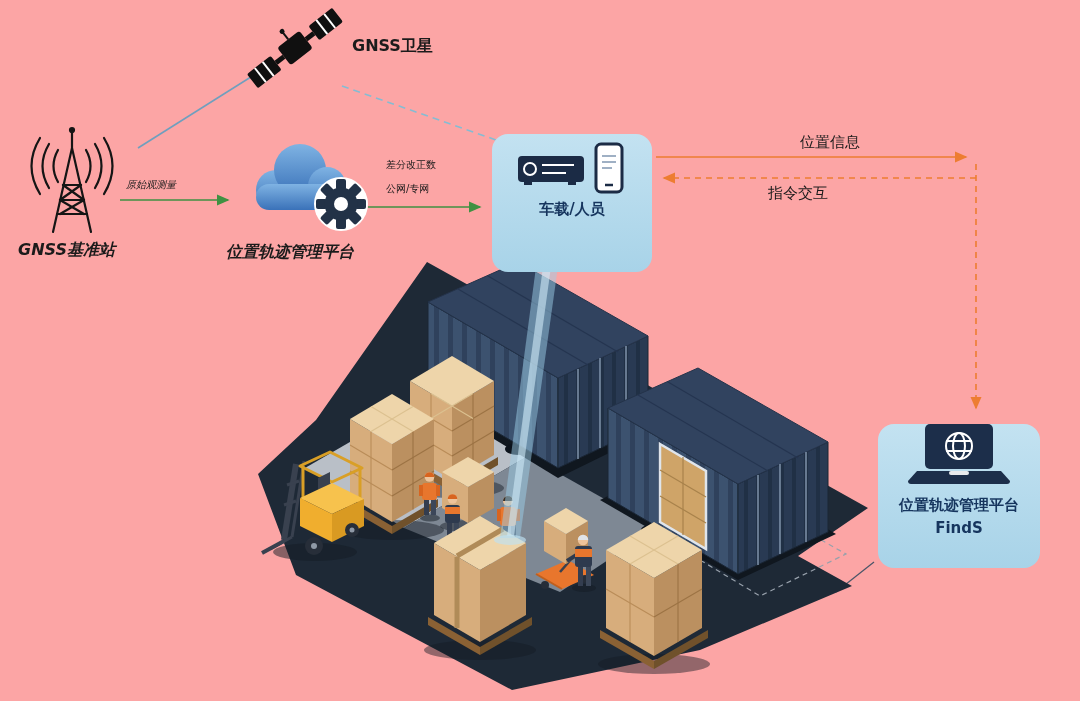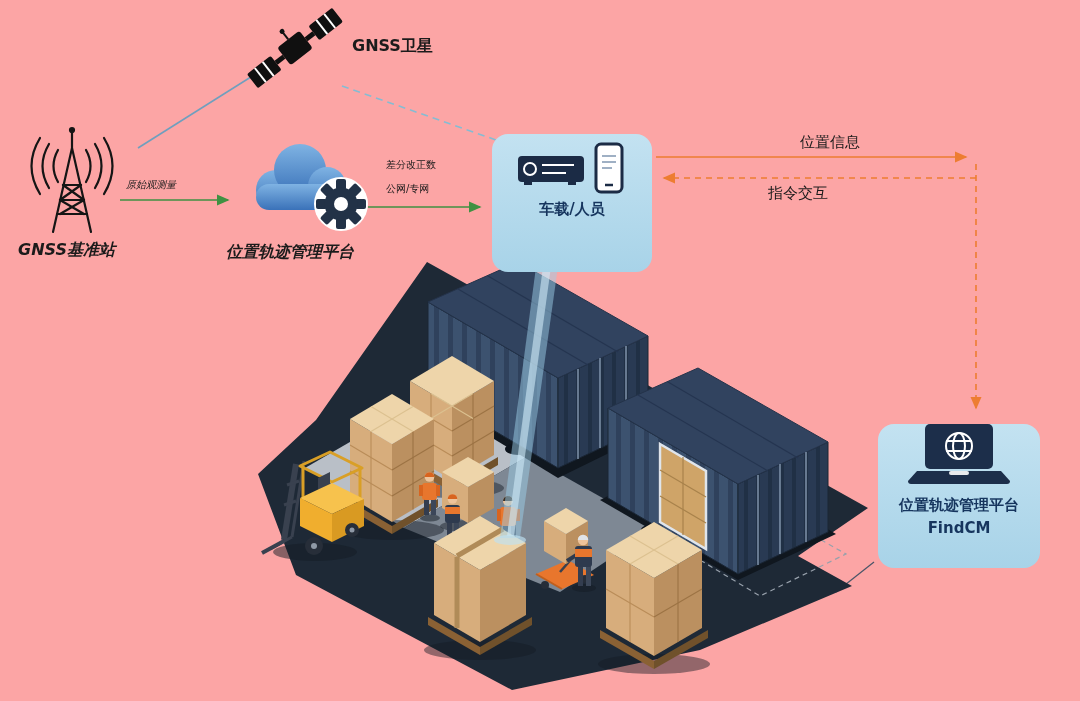--- a/index.html
+++ b/index.html
@@ -363,16 +363,16 @@
       <g stroke="#ffffff" stroke-width="2" fill="none">
         <circle cx="52" cy="22" r="13"></circle>
         <ellipse cx="52" cy="22" rx="6" ry="13"></ellipse>
         <line x1="39" y1="17" x2="65" y2="17"></line>
           <line x1="39" y1="27" x2="65" y2="27"></line>
       </g>
       <path d="M10,47 L94,47 L103,57 a3,3 0 0 1 -3,3 L4,60 a3,3 0 0 1 -3,-3 Z" fill="#1c2e4a"></path>
       <rect x="42" y="47" width="20" height="4" rx="2" fill="#ffffff" opacity="0.9"></rect>
     </svg>
     <div class="ptxt">位置轨迹管理平台</div>
-    <div class="ptxt">FindCM</div>
+    <div class="ptxt">FindS</div>
   </div>
 
 </div>
 
 </body></html>

